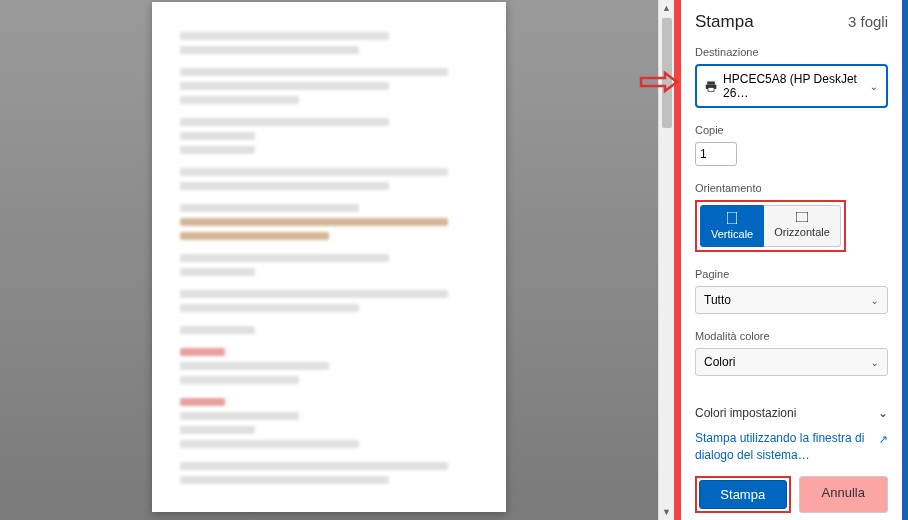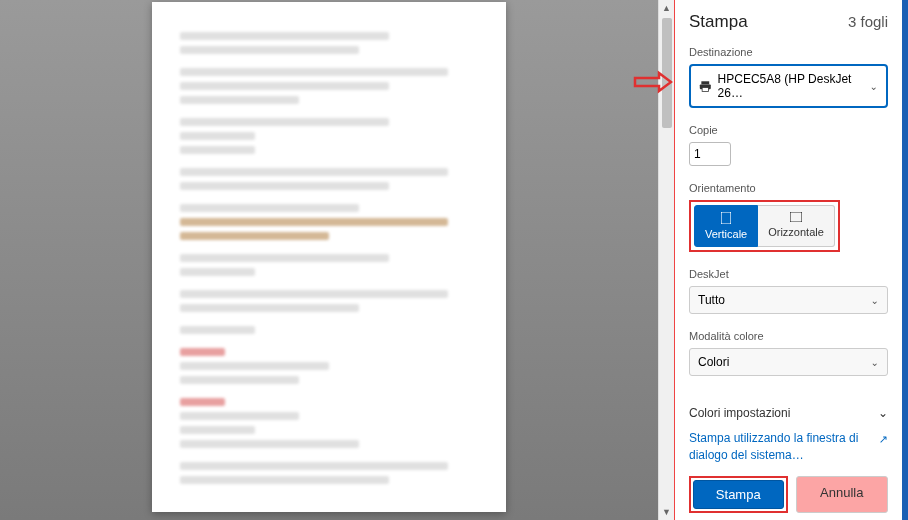--- a/index.html
+++ b/index.html
@@ -58,21 +58,21 @@
     background: #c0c0c0;
     border-radius: 2px;
     margin-top: 2px;
   }
   .sidebar {
     width: 228px;
     background: #fff;
     padding: 12px 14px;
     display: flex;
     flex-direction: column;
-    border-left: 1px solid #ef4444;
+    border-left: 7px solid #ef4444;
     position: relative;
   }
   .sidebar-header {
     display: flex;
     justify-content: space-between;
     align-items: baseline;
     margin-bottom: 14px;
   }
   .title { font-size: 17px; color: #222; }
   .sheets { font-size: 15px; color: #555; }
@@ -300,21 +300,21 @@
       <div class="orient-btn">
         <svg width="12" height="10" viewBox="0 0 12 10">
             <rect x="0" y="0" width="12" height="10" rx="1" fill="none" stroke="#333" stroke-width="1.2"></rect>
           </svg>
         <span>Orizzontale</span>
       </div>
     </div>
   </div>
 
   <div class="section">
-    <div class="label">DeskJet</div>
+    <div class="label">Pagine</div>
     <div class="select-box">
       <span>Tutto</span>
       <span class="chev">⌄</span>
     </div>
   </div>
 
   <div class="section">
     <div class="label">Modalità colore</div>
     <div class="select-box">
       <span>Colori</span>

